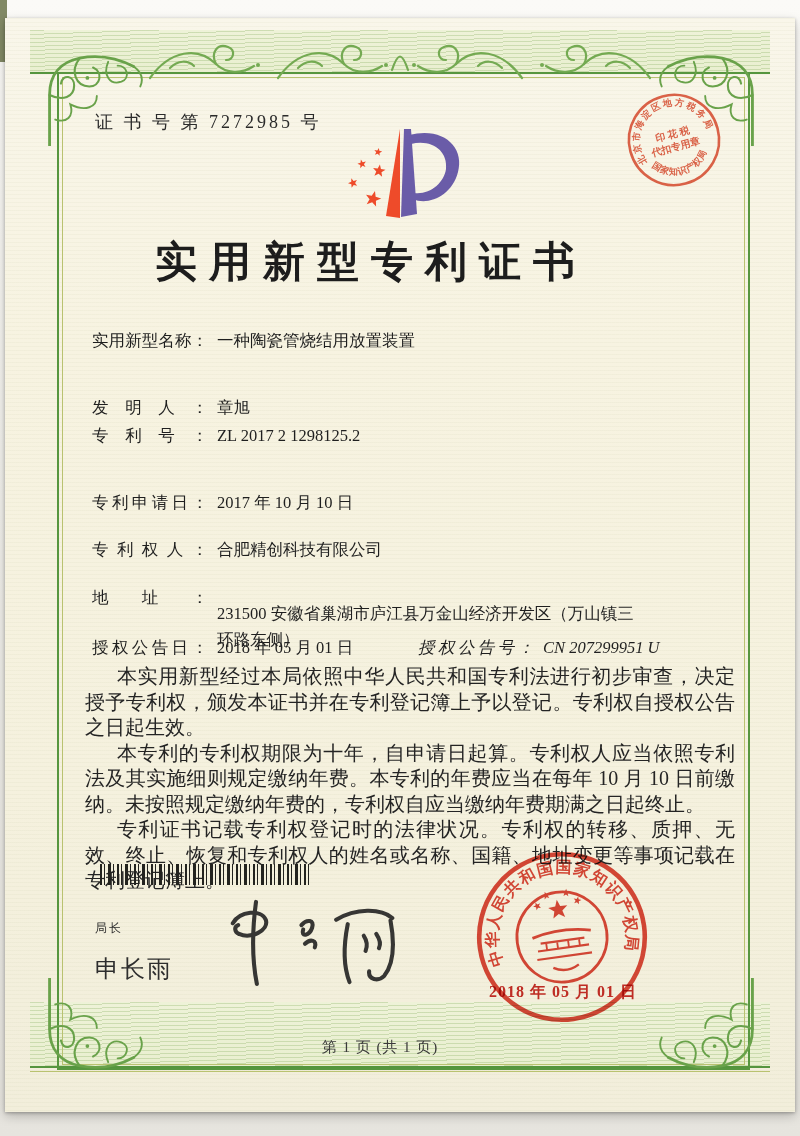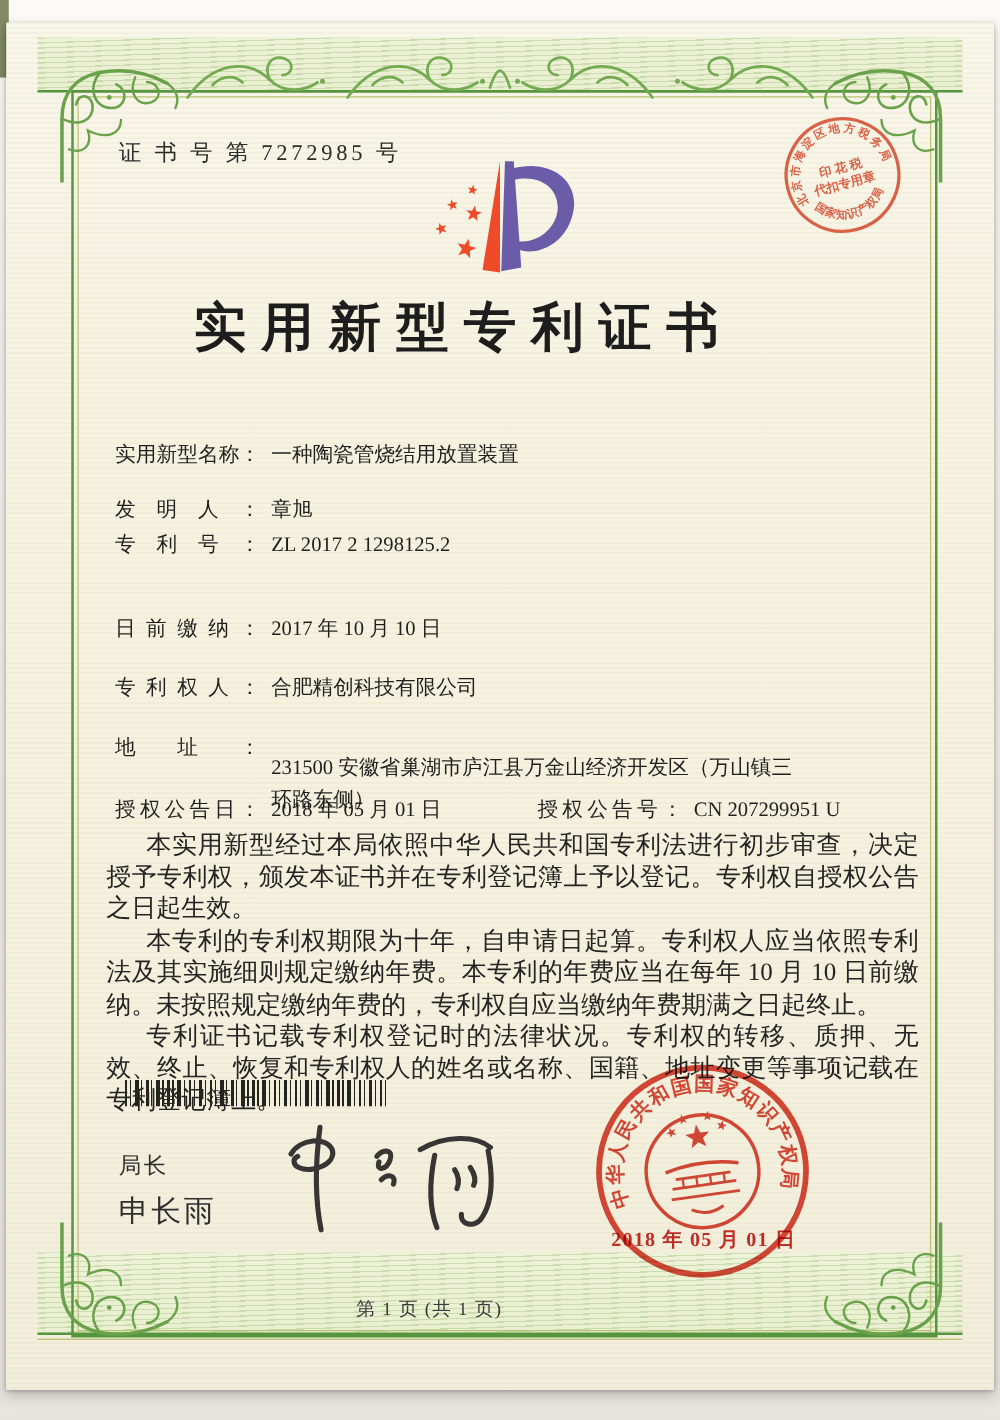--- a/index.html
+++ b/index.html
@@ -38,43 +38,43 @@
   .cert-no{position:absolute;left:95px;top:110px;font-size:18px;letter-spacing:3px;color:#2b2b2b;}
   .logo{position:absolute;left:325px;top:120px;width:150px;height:106px;}
   .title{position:absolute;left:3px;top:234px;width:736px;text-align:center;
     font-size:42px;font-weight:600;letter-spacing:12px;color:#1d1d1d;}
 
   .row{position:absolute;left:92px;font-size:16.5px;line-height:26px;color:#1f1f1f;white-space:nowrap;}
   .row .lbl{display:inline-block;width:116px;text-align:justify;text-align-last:justify;vertical-align:top;}
   .row .val{display:inline-block;margin-left:9px;vertical-align:top;}
   .row.addr{white-space:normal;}
   .row.addr .val{width:420px;white-space:normal;margin-top:16px;}
-  .row.grant-no{left:430px;}
+  .row.grant-no{left:418px;font-style:italic;}
 
   .body-text{position:absolute;left:85px;top:664px;width:650px;font-size:20px;line-height:25.5px;
     text-align:justify;color:#242424;}
   .body-text p{margin:0;text-indent:32px;}
 
   .barcode{position:absolute;left:100px;top:864px;width:210px;height:21px;
     background:repeating-linear-gradient(90deg,#23231f 0 2px,transparent 2px 4px,#23231f 4px 5px,transparent 5px 8px,#23231f 8px 11px,transparent 11px 13px,#23231f 13px 14px,transparent 14px 17px);}
 
   .sig-title{position:absolute;left:95px;top:920px;font-family:Liberation Sans, sans-serif;
-    font-size:18px;letter-spacing:2px;color:#2e2e2e;}
+    font-size:12px;letter-spacing:2px;color:#2e2e2e;}
   .sig-name{position:absolute;left:95px;top:953px;font-family:"Liberation Sans","DejaVu Sans",sans-serif;
     font-size:24px;letter-spacing:2px;color:#2e2e2e;}
   .sig-hand{position:absolute;left:215px;top:892px;width:196px;height:100px;}
 
   .seal-bottom{position:absolute;left:470px;top:845px;width:184px;height:184px;
     mix-blend-mode:multiply;opacity:.92;}
   .seal-date{position:absolute;left:489px;top:982px;font-size:16px;letter-spacing:1px;
     color:#c9302a;font-weight:600;mix-blend-mode:multiply;}
   .seal-top{position:absolute;left:622px;top:88px;width:104px;height:104px;
     transform:rotate(-15deg);mix-blend-mode:multiply;opacity:.88;}
 
-  .footer{position:absolute;left:285px;top:1038px;width:190px;text-align:left;
+  .footer{position:absolute;left:285px;top:1038px;width:190px;text-align:center;
     font-size:15px;letter-spacing:1px;color:#3a3a3a;}
 </style>
 </head>
 <body>
 
 <svg width="0" height="0" style="position:absolute" aria-hidden="true">
   <defs>
     <g id="star5">
       <polygon points="0,-10 2.47,-3.4 9.51,-3.09 3.99,1.3 5.88,8.09 0,4.2 -5.88,8.09 -3.99,1.3 -9.51,-3.09 -2.47,-3.4"></polygon>
     </g>
@@ -135,31 +135,31 @@
       <use href="#star5" transform="translate(53,32) scale(0.42) rotate(12)"></use>
       <use href="#star5" transform="translate(37,44) scale(0.46) rotate(-14)"></use>
       <use href="#star5" transform="translate(54,51) scale(0.66) rotate(8)"></use>
       <use href="#star5" transform="translate(28,63) scale(0.5) rotate(-20)"></use>
       <use href="#star5" transform="translate(48,79) scale(0.82) rotate(14)"></use>
     </g>
   </svg>
 
   <div class="title">实用新型专利证书</div>
 
-  <div class="row" style="top:351px">
+  <div class="row" style="top:328px">
     <span class="lbl">实用新型名称：</span><span class="val">一种陶瓷管烧结用放置装置</span>
   </div>
   <div class="row" style="top:395px">
     <span class="lbl">发明人：</span><span class="val">章旭</span>
   </div>
   <div class="row" style="top:423px">
     <span class="lbl">专利号：</span><span class="val">ZL 2017 2 1298125.2</span>
   </div>
   <div class="row" style="top:490px">
-    <span class="lbl">日前缴纳：</span><span class="val">2017 年 10 月 10 日</span>
+    <span class="lbl">专利申请日：</span><span class="val">2017 年 10 月 10 日</span>
   </div>
   <div class="row" style="top:537px">
     <span class="lbl">专利权人：</span><span class="val">合肥精创科技有限公司</span>
   </div>
   <div class="row addr" style="top:585px">
     <span class="lbl">地址：</span><span class="val">231500 安徽省巢湖市庐江县万金山经济开发区（万山镇三环路东侧）</span>
   </div>
   <div class="row" style="top:635px">
     <span class="lbl">授权公告日：</span><span class="val">2018 年 05 月 01 日</span>
   </div>

